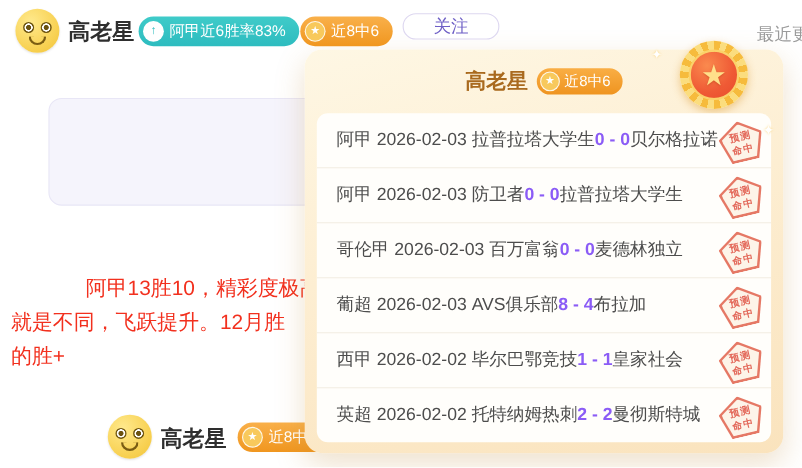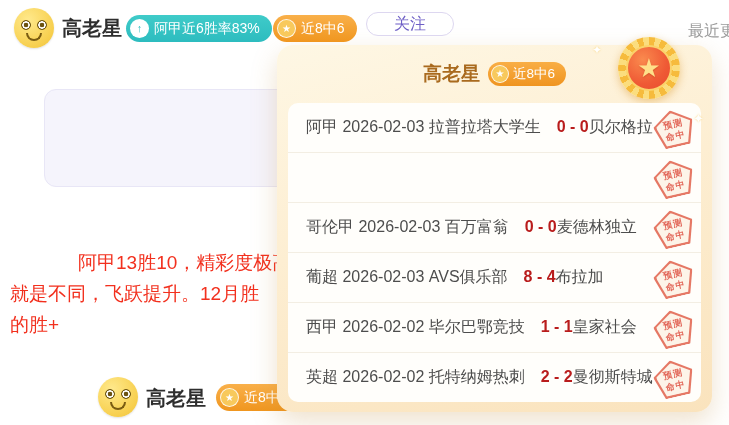--- a/index.html
+++ b/index.html
@@ -67,21 +67,21 @@
   .medal-star { color:#ffe08a; font-size:26px; line-height:1; text-shadow:0 1px 2px rgba(180,60,20,.5); }
   .sparkle { position:absolute; color:#fff; text-shadow:0 0 2px #f8d170; z-index:6; }
   .sp1 { right:110px; top:-2px; font-size:12px; }
   .sp2 { right:8px; top:66px; font-size:13px; }
   .panel { position:absolute; left:11px; top:58px; width:413px; height:299px; border-radius:10px;
     background:#fffefb; display:flex; flex-direction:column; overflow:hidden; }
   .mrow { flex:1; position:relative; display:flex; align-items:center; padding:0 48px 0 18px;
     border-bottom:1px solid #f3eee3; cursor:pointer; }
   .mrow:last-child { border-bottom:none; }
   .mtxt { font-size:16px; color:#4d4d4d; white-space:nowrap; overflow:hidden; }
-  .score { color:#b91c1c; font-weight:700;margin-left:16px; }
+  .score { color:#8b5cf6; font-weight:700; }
   .stamp { position:absolute; right:7px; top:50%; width:40px; height:37px; margin-top:-18px;
     transform:rotate(-13deg); opacity:.9; }
   .stamp::before { content:""; position:absolute; inset:0; background:#e36a55;
     clip-path:polygon(50% 0%, 100% 36%, 81% 100%, 19% 100%, 0% 36%); }
   .stamp::after { content:""; position:absolute; inset:2.5px; background:#fdf3e7;
     clip-path:polygon(50% 0%, 100% 36%, 81% 100%, 19% 100%, 0% 36%); }
   .stamp-text { position:absolute; inset:0; z-index:1; display:flex; flex-direction:column;
     align-items:center; justify-content:center; padding-top:4px; font-size:9px; font-weight:700;
     color:#e05747; line-height:1.25; letter-spacing:1px; }
 </style>
@@ -133,20 +133,21 @@
         <div class="mtxt"><span>阿甲</span> <span>2026-02-03</span> <span>拉普拉塔大学生</span><span class="score">0 - 0</span><span>贝尔格拉诺</span></div>
         <div class="stamp">
             <div class="stamp-text">
               <span>预测</span>
               <span>命中</span>
             </div>
           </div>
       </div>
 
       <div class="mrow">
+        <div class="mtxt"><span>阿甲</span> <span>2026-02-03</span> <span>防卫者</span><span class="score">0 - 0</span><span>拉普拉塔大学生</span></div>
         <div class="stamp">
             <div class="stamp-text">
               <span>预测</span>
               <span>命中</span>
             </div>
           </div>
       </div>
 
 
       <div class="mrow">

